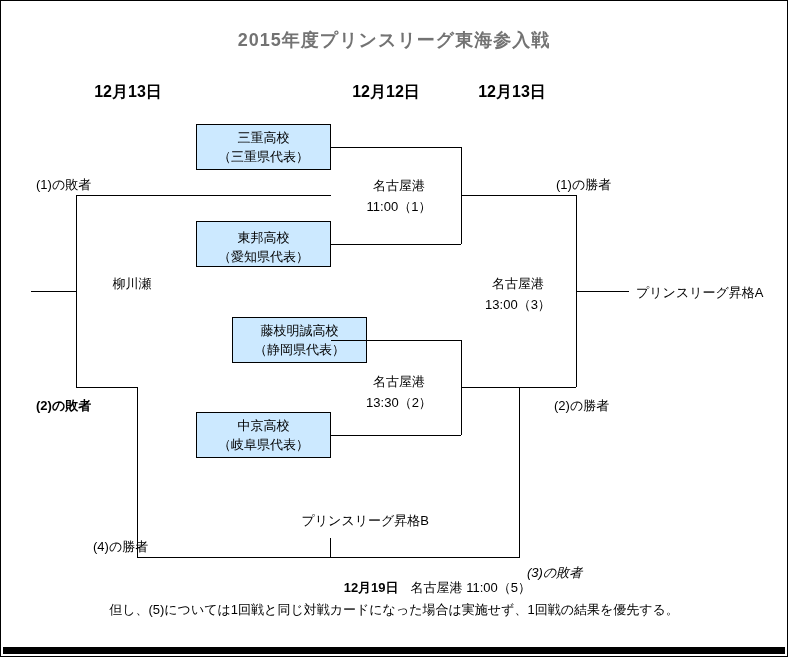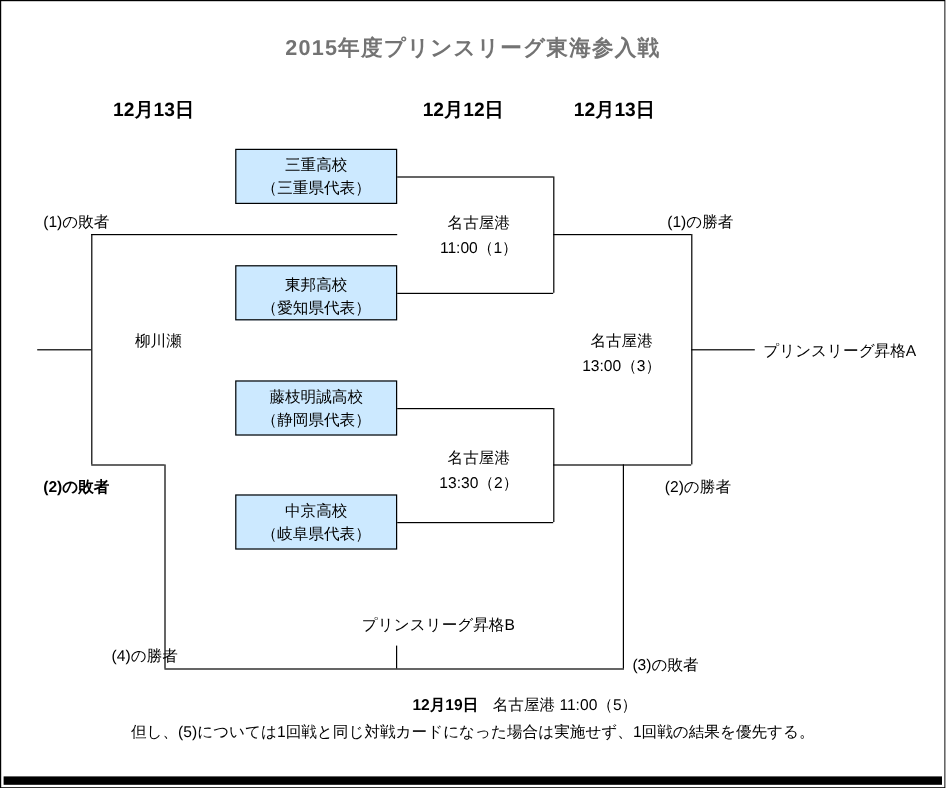--- a/index.html
+++ b/index.html
@@ -62,21 +62,21 @@
   <div class="date-header" style="left:471px; top:81px;">12月13日</div>
 
   <div class="team-box" style="top:123px;">
     <span>三重高校</span>
     <span>（三重県代表）</span>
   </div>
   <div class="team-box" style="top:220px;justify-content:flex-end;">
     <span>東邦高校</span>
     <span>（愛知県代表）</span>
   </div>
-  <div class="team-box" style="top:316px;">
+  <div class="team-box" style="top:316px;margin-left:36px;">
     <span>藤枝明誠高校</span>
     <span>（静岡県代表）</span>
   </div>
   <div class="team-box" style="top:411px;">
     <span>中京高校</span>
     <span>（岐阜県代表）</span>
   </div>
 
   <div class="hline" style="left:330px; top:146px; width:130px;"></div>
   <div class="hline" style="left:330px; top:243px; width:130px;"></div>
@@ -115,21 +115,21 @@
   </div>
   <div class="match-label" style="left:76px; top:272px;">
     <div>柳川瀬</div>
   </div>
 
   <div class="side-label" style="left:35px;  top:175px;">(1)の敗者</div>
   <div class="side-label" style="left:35px;  top:396px;font-weight:bold;">(2)の敗者</div>
   <div class="side-label" style="left:555px; top:175px;">(1)の勝者</div>
   <div class="side-label" style="left:553px; top:396px;">(2)の勝者</div>
   <div class="side-label" style="left:60px;  top:537px;margin-left:32px;">(4)の勝者</div>
-  <div class="side-label" style="left:526px; top:544px;">(3)の敗者</div>
+  <div class="side-label" style="left:526px; top:563px;font-style:italic;">(3)の敗者</div>
   <div class="side-label" style="left:635px; top:283px;">プリンスリーグ昇格A</div>
   <div class="promo-b-label">プリンスリーグ昇格B</div>
 
   <div class="footer-line1">
     <span class="bold">12月19日</span><span class="gap"></span><span>名古屋港 11:00（5）</span>
   </div>
   <div class="footer-note">但し、(5)については1回戦と同じ対戦カードになった場合は実施せず、1回戦の結果を優先する。</div>
 
   <div class="bottom-bar"></div>
 

